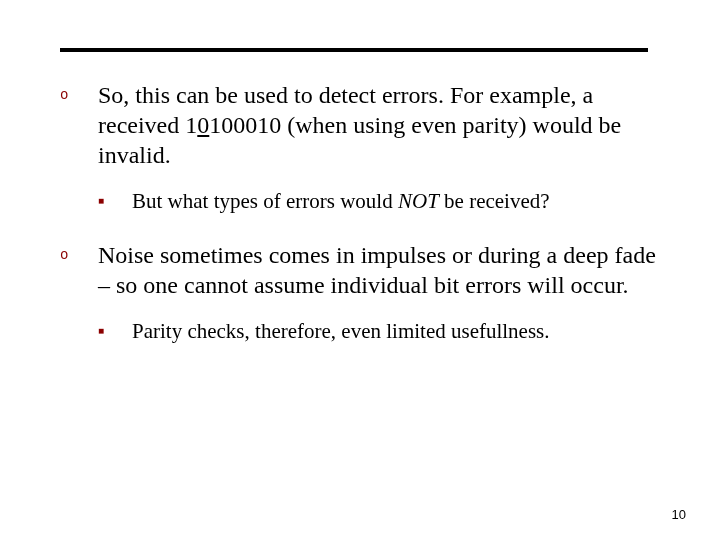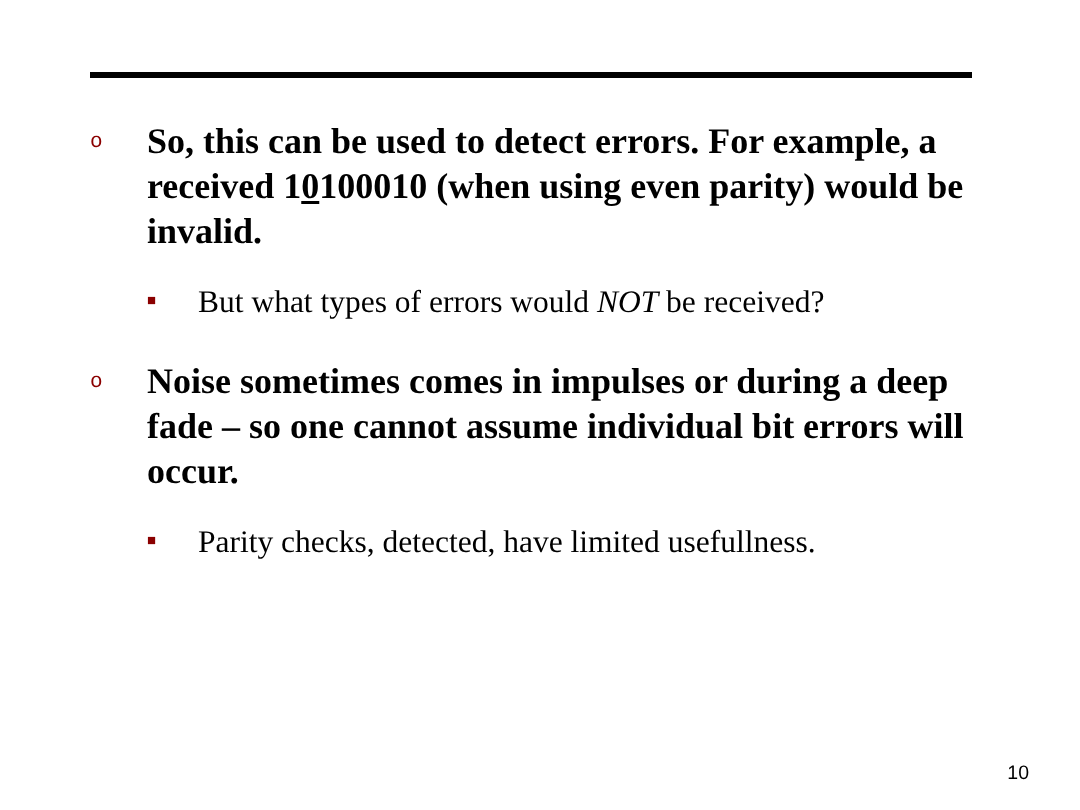--- a/index.html
+++ b/index.html
@@ -32,21 +32,21 @@
     display: flex;
     margin-bottom: 18px;
   }
   .lvl1 .bullet {
     flex: 0 0 38px;
     font-family: "Courier New", monospace;
     font-size: 14px;
     color: #8b0000;
     padding-top: 7px;
   }
-  .lvl1 .txt { flex: 1; font-weight: bold; }
+  .lvl1 .txt { flex: 1; }
   .lvl2 {
     display: flex;
     margin-left: 38px;
     margin-bottom: 26px;
     font-size: 21px;
   }
   .lvl2 .bullet {
     flex: 0 0 34px;
     font-size: 10px;
     color: #8b0000;
@@ -85,18 +85,18 @@
     </div>
   </div>
 
   <div class="lvl1">
     <div class="bullet">o</div>
     <div class="txt">Noise sometimes comes in impulses or during a deep fade – so one cannot assume individual bit errors will occur.</div>
   </div>
 
   <div class="lvl2">
     <div class="bullet">■</div>
-    <div class="txt">Parity checks, detected, have limited usefullness.</div>
+    <div class="txt">Parity checks, therefore, even limited usefullness.</div>
   </div>
 
 </div>
 
 <div class="pagenum">10</div>
 
 </body></html>

